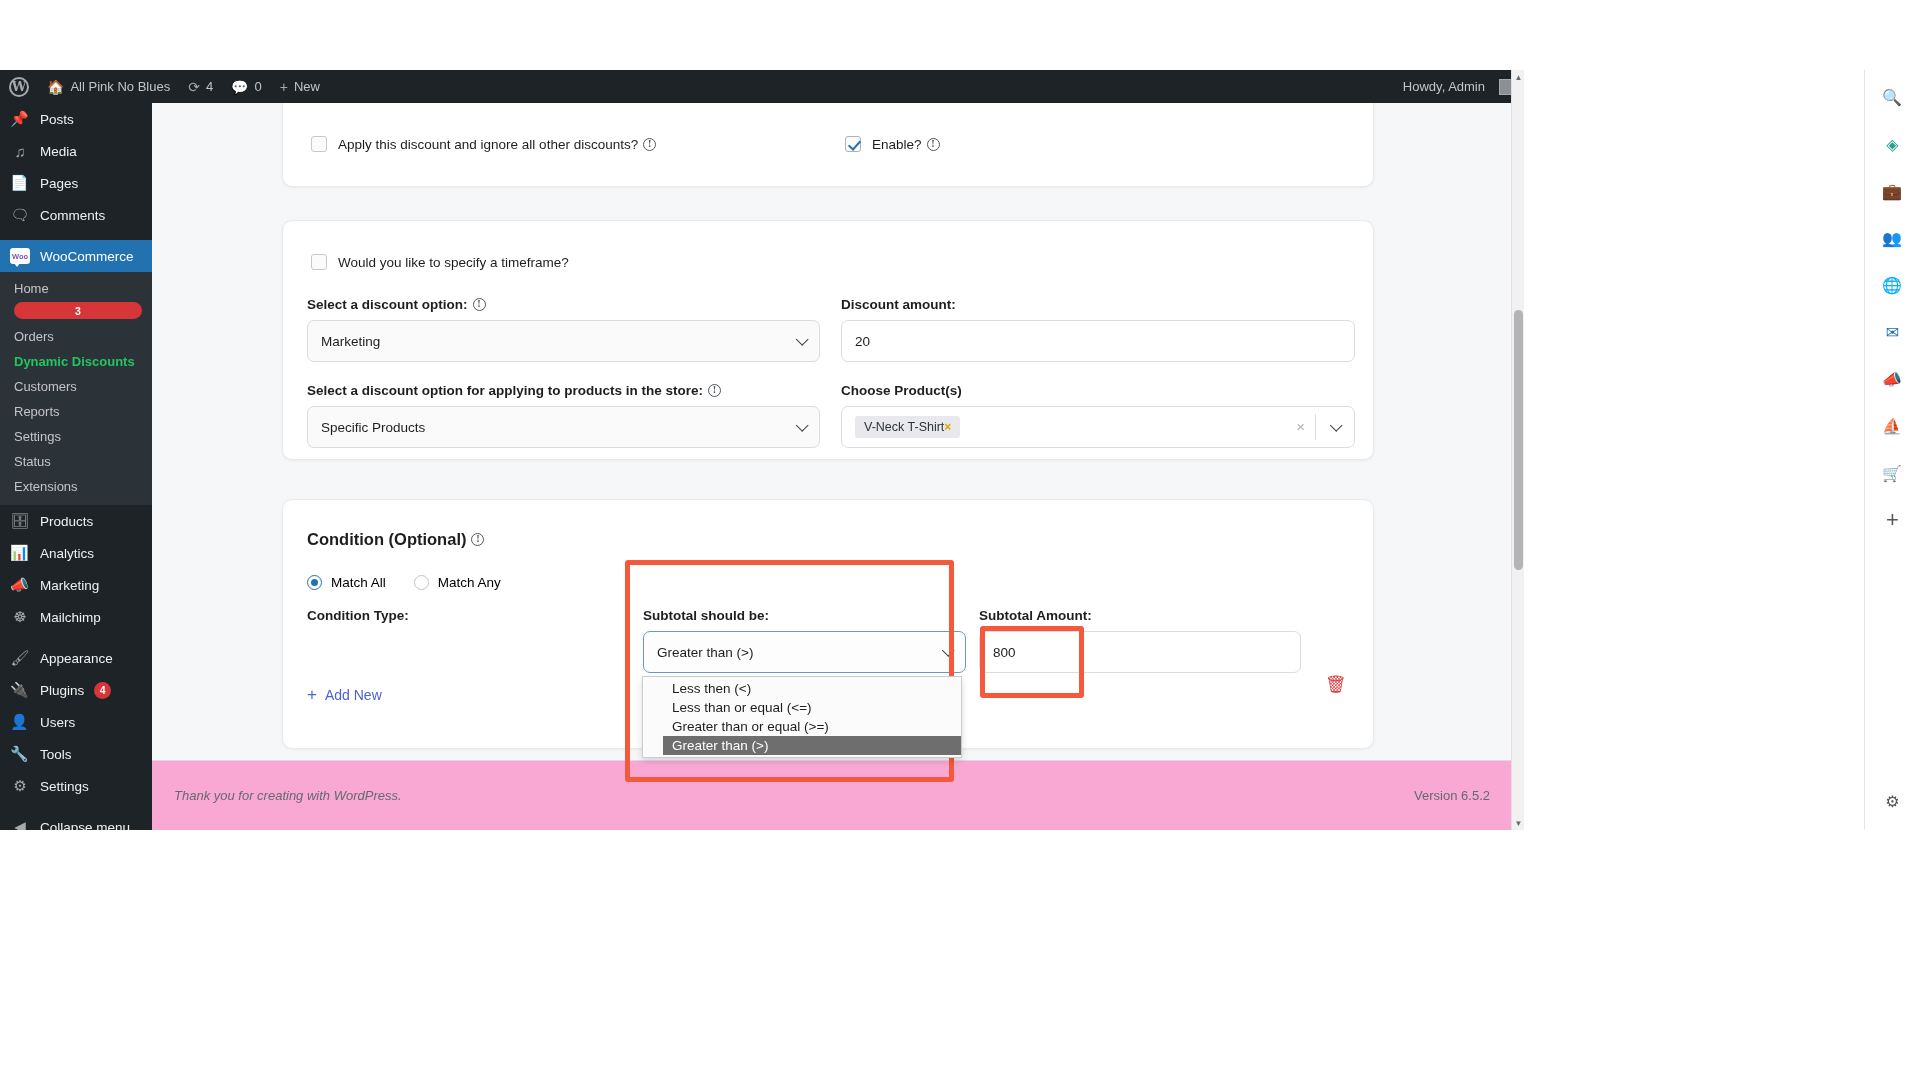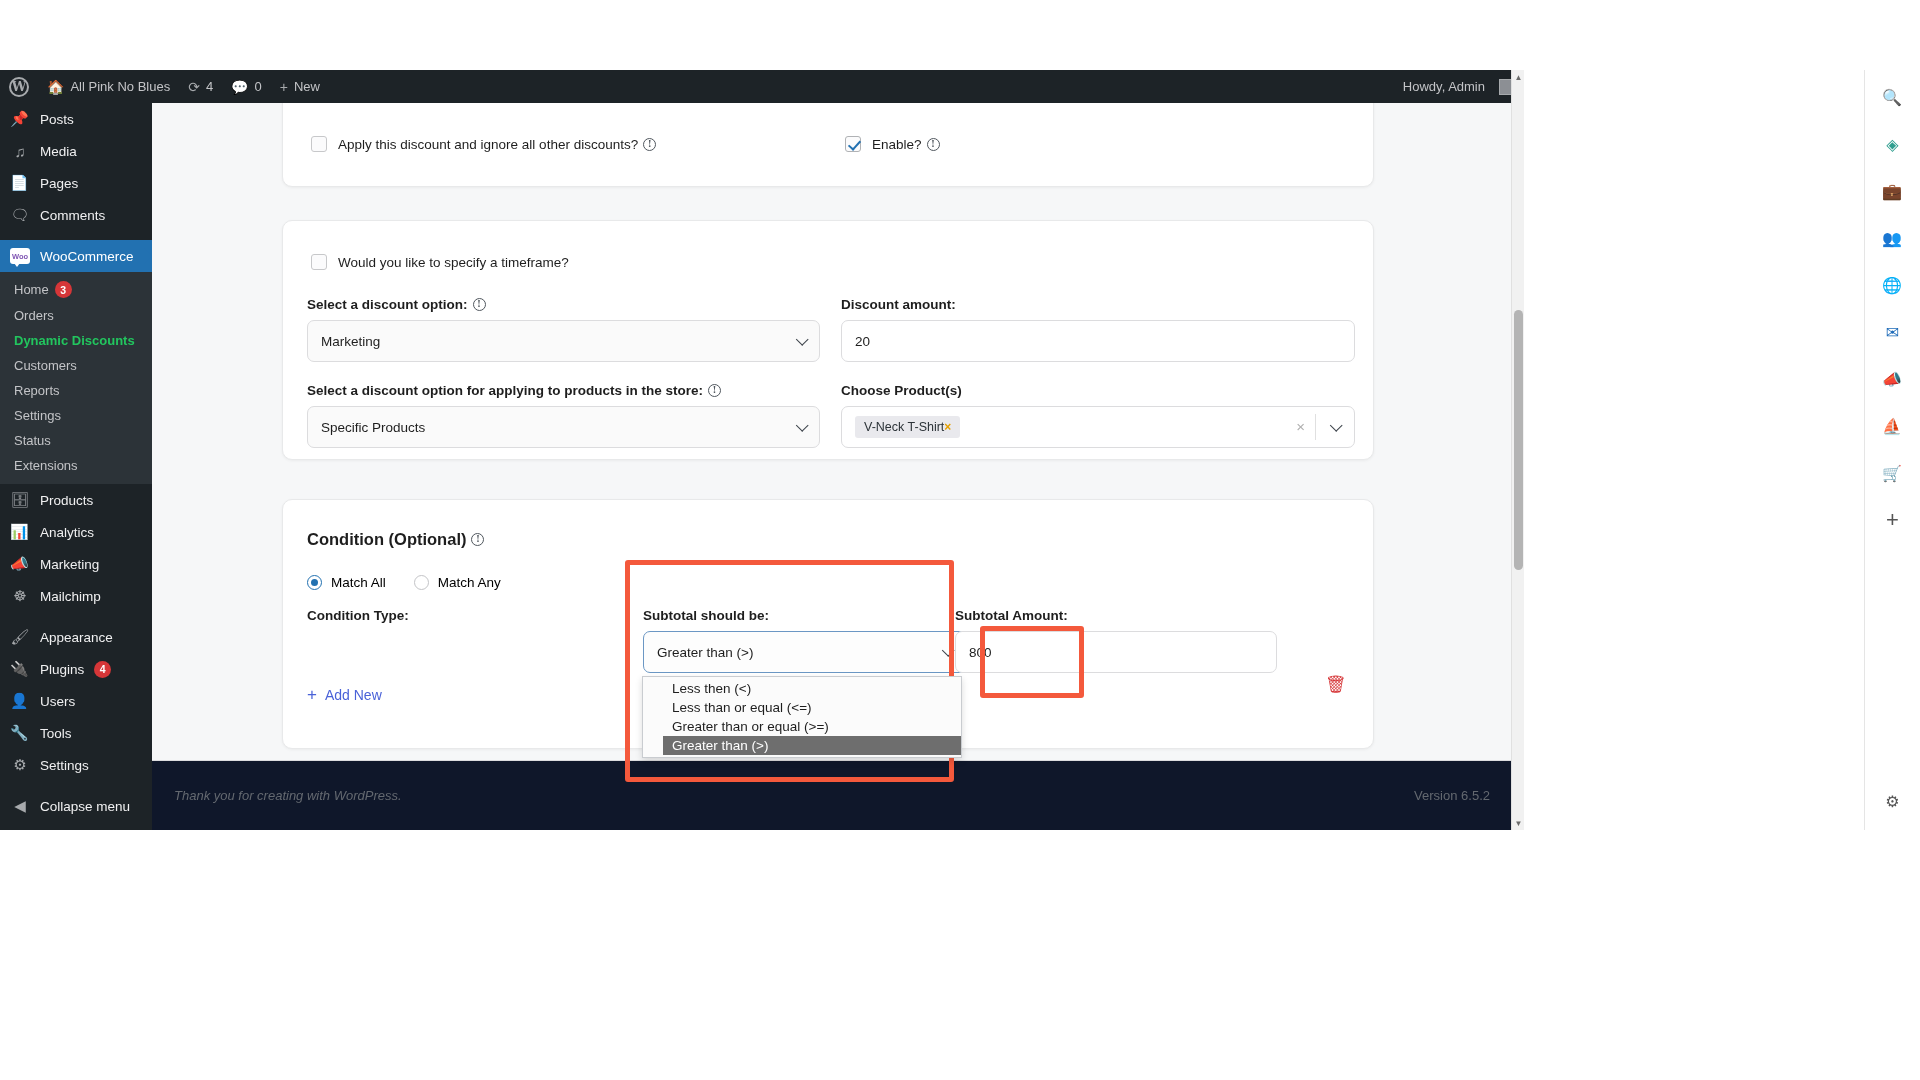--- a/index.html
+++ b/index.html
@@ -65,22 +65,22 @@
   .menu-item.active {
     background: #2271b1; color: #fff; font-weight: normal;
   }
   .menu-item.active::after {
     content: ""; position: absolute; right: -8px; top: 50%;
     margin-top: -8px; border: 8px solid transparent;
     border-left-color: #2271b1;
   }
   .submenu { background: #2c3338; padding: 4px 0 6px 0; }
   .submenu-item {
-    display: flex; align-items: center; gap: 6px;
-    padding: 5px 10px 5px 14px; font-size: 13px; color: #c3c4c7; cursor: pointer;
+    display: flex; gap: 6px;
+    padding: 5px 10px 5px 14px; font-size: 13px; color: #c3c4c7; cursor: pointer; flex-direction: column;
   }
   .submenu-item.current { color: #22c55e; font-weight: bold; }
   .menu-sep { height: 9px; }
   .badge {
     display: inline-flex; align-items: center; justify-content: center;
     min-width: 17px; height: 17px; padding: 0 5px;
     background: #d63638; color: #fff; font-size: 10.5px;
     border-radius: 9px; font-weight: 600;
   }
   .woo-badge {
@@ -196,21 +196,21 @@
   }
   .link-add {
     display: flex; align-items: center; gap: 8px;
     color: #4a62d8; font-size: 14px; cursor: pointer;
   }
   .trash {
     color: #d63638; font-size: 17px; cursor: pointer; line-height:1;
   }
   #footer {
     position: absolute; left: 0; bottom: 0;
-    width: 1360px; height: 70px; background: #0f172a;
+    width: 1360px; height: 70px; background: #f9a8d4;
     border-top: 1px solid #dcdcde;
     display: flex; align-items: center; padding: 16px 22px;
     font-size: 13px; color: #646970;
   }
   .foot-left { font-style: italic; }
   .foot-right { margin-left: auto; }
 
   
   .vscroll-track {
     position: absolute; top: 0; width: 13px; height: 100%;
@@ -470,21 +470,21 @@
         </div>
 
         <div style="position:absolute; left:360px; top:108px; width:323px;">
           <div class="field-label">Subtotal should be:</div>
           <div class="select-box" style="background:#fdfdfd; border-color:#6b97c4;">
             <span>Greater than (&gt;)</span>
             <span class="chev"></span>
           </div>
         </div>
 
-        <div style="position:absolute; left:672px; top:108px; width:322px;">
+        <div style="position:absolute; left:696px; top:108px; width:322px;">
           <div class="field-label">Subtotal Amount:</div>
           <div class="text-input">
             <span>800</span>
           </div>
         </div>
 
         <span class="trash" style="position:absolute; left:1042px; top:176px;">🗑</span>
 
         <div class="link-add" style="position:absolute; left:24px; top:186px;">
           <span style="font-size:17px; line-height:1;">+</span>

